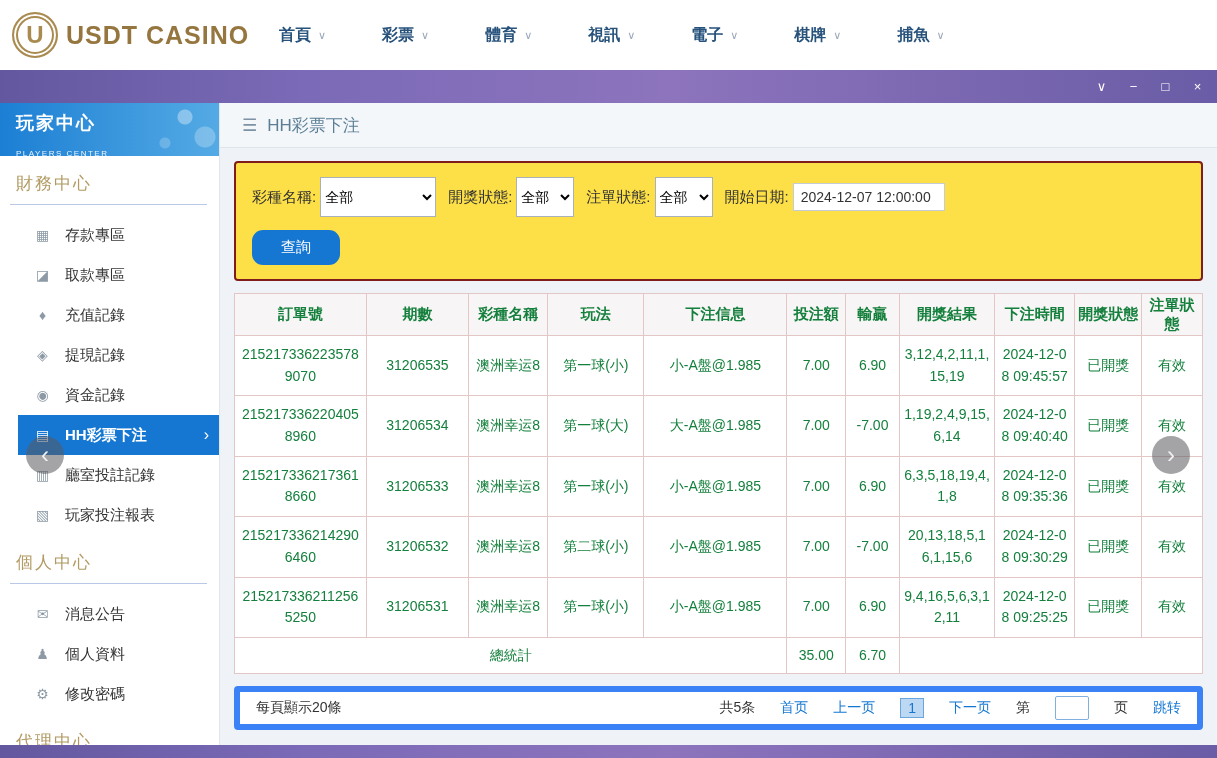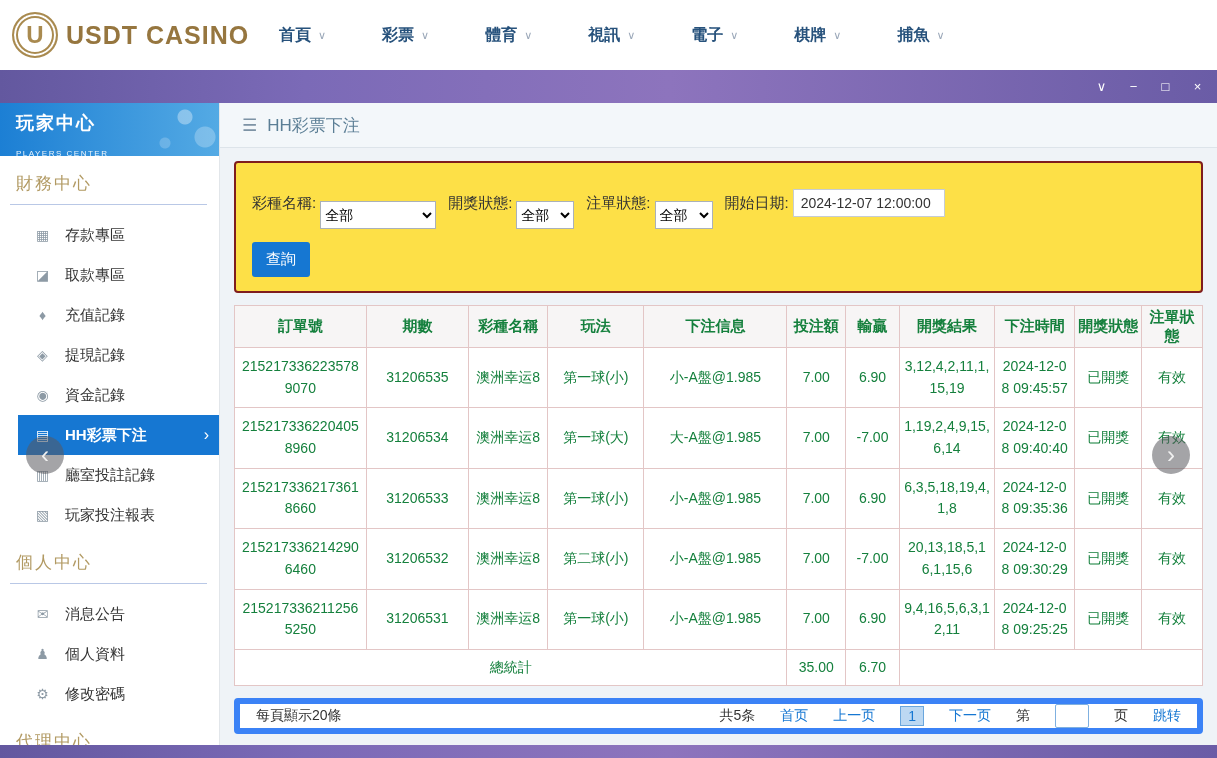--- a/index.html
+++ b/index.html
@@ -51,26 +51,26 @@
   
   .content { flex:1; display:flex; flex-direction:column; height:100%; overflow:hidden; background:#eff3f7; }
   .page-header { height:45px; flex-shrink:0; display:flex; align-items:center; gap:10px; padding-left:22px;
     background:#f3f7fa; border-bottom:1px solid #dde4ea; color:#5b7e95; font-size:17px; }
   .page-header .burger { color:#7d93a5; font-size:17px; }
 
   .filter-panel { margin:13px 14px 12px 14px; background:#fde047; border:2px solid #7f1d1d; border-radius:4px; padding:14px 16px 14px 16px; }
   .filter-row { display:flex; align-items:center; font-size:15px; color:#333; white-space:nowrap; }
   .filter-row label { margin-right:4px; }
   .filter-row .grp { display:flex; align-items:center; margin-right:12px; }
-  select { height:28px; border:1px solid #aab1b9; background:#fff; font-size:14px; font-family:inherit;margin-top:24px; }
+  select { height:40px; border:1px solid #aab1b9; background:#fff; font-size:14px; font-family:inherit; }
   .sel-wide { width:116px; }
   .sel-small { width:58px; }
   .date-input { height:28px; width:152px; border:1px solid #c6ccd3; font-size:14px; padding:0 7px; color:#333; font-family:inherit; }
-  .search-btn { margin-top:13px; background:#1677d2; color:#fff; border:none; border-radius:3px;
-    padding:8px 14px; font-size:15px; cursor:pointer; font-family:inherit; }
+  .search-btn { margin-top:13px; background:#1677d2; color:#fff; border:none; border-radius:11px;
+    padding:8px 29px; font-size:15px; cursor:pointer; font-family:inherit; }
 
   .table-panel { margin:0 14px; }
   table { width:100%; border-collapse:collapse; table-layout:fixed; font-size:14px; color:#15803d; background:#fff; }
   th { background:#f7f5f5; font-weight:bold; height:42px; border:1px solid #e3c6c6; font-size:15px; padding:0 2px; }
   td { border:1px solid #e3c6c6; text-align:center; padding:8px 4px; word-break:break-all; line-height:1.55; vertical-align:middle; }
   tbody tr.data-row td { height:57px; }
   tr.summary-row td { height:36px; padding:4px; }
 
   .pagination { margin:12px 14px; background:#fff; border:6px solid #3b82f6; border-radius:4px; height:44px;
     display:flex; align-items:center; justify-content:space-between; padding:0 16px; font-size:14px; color:#333; }

